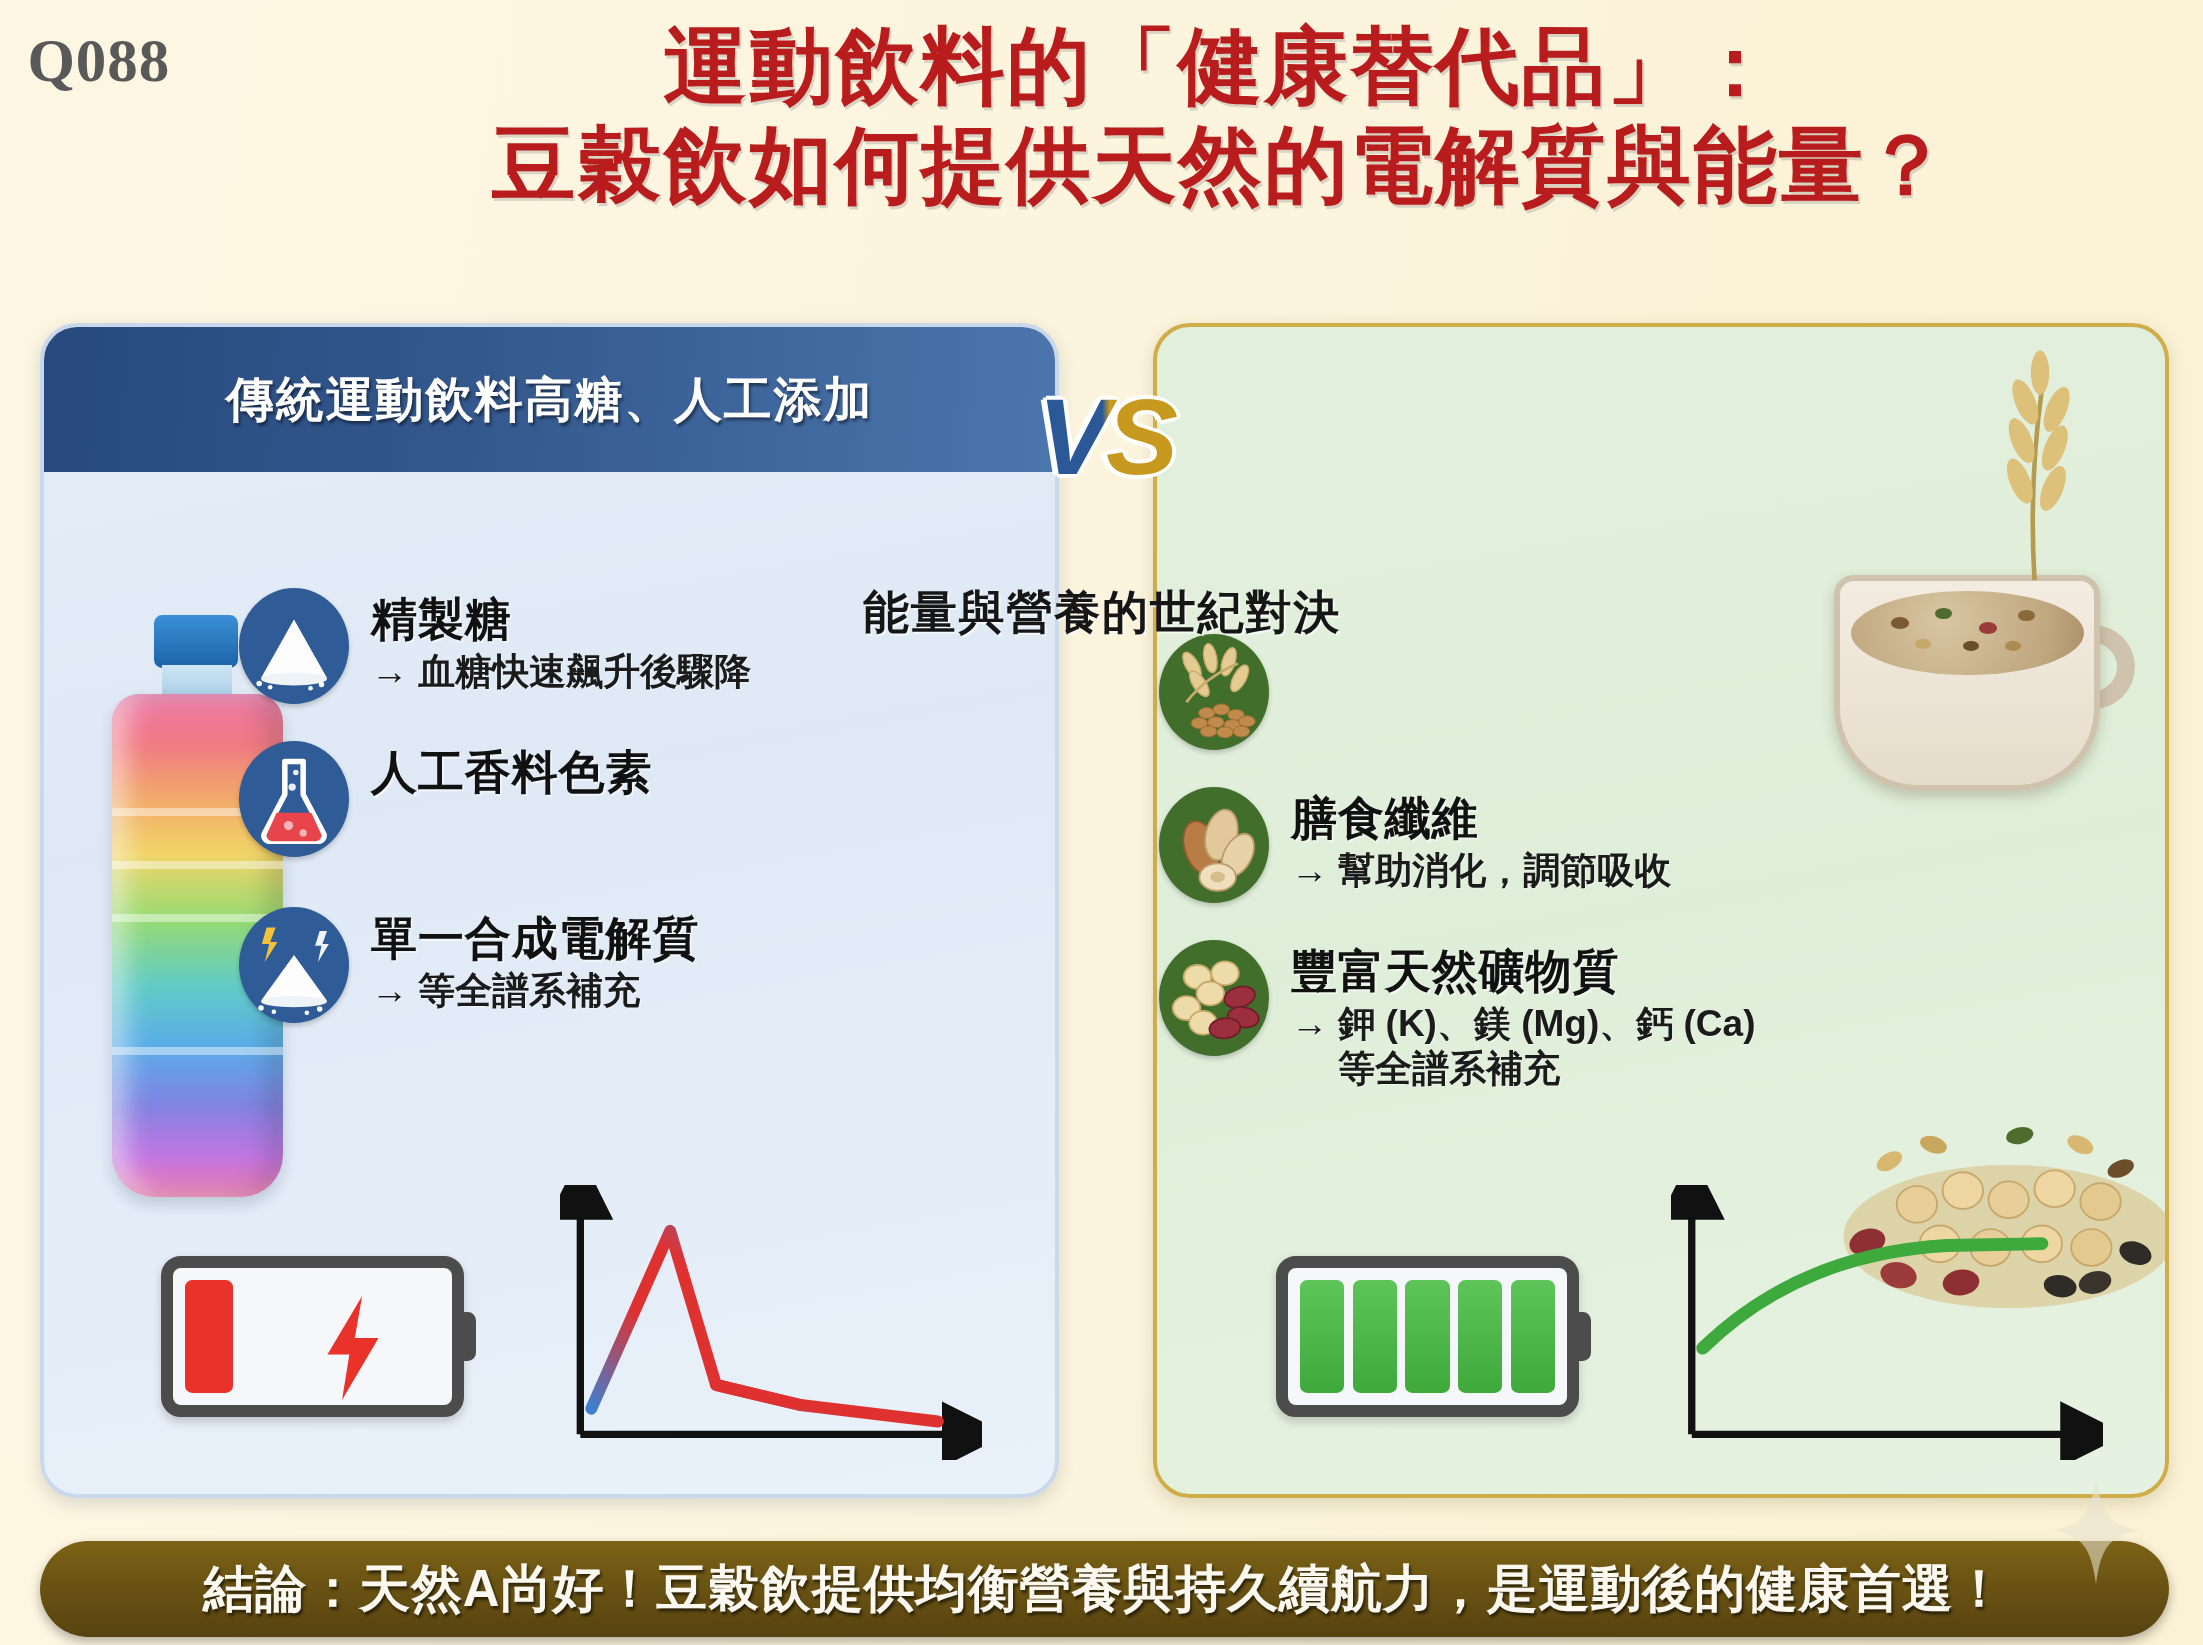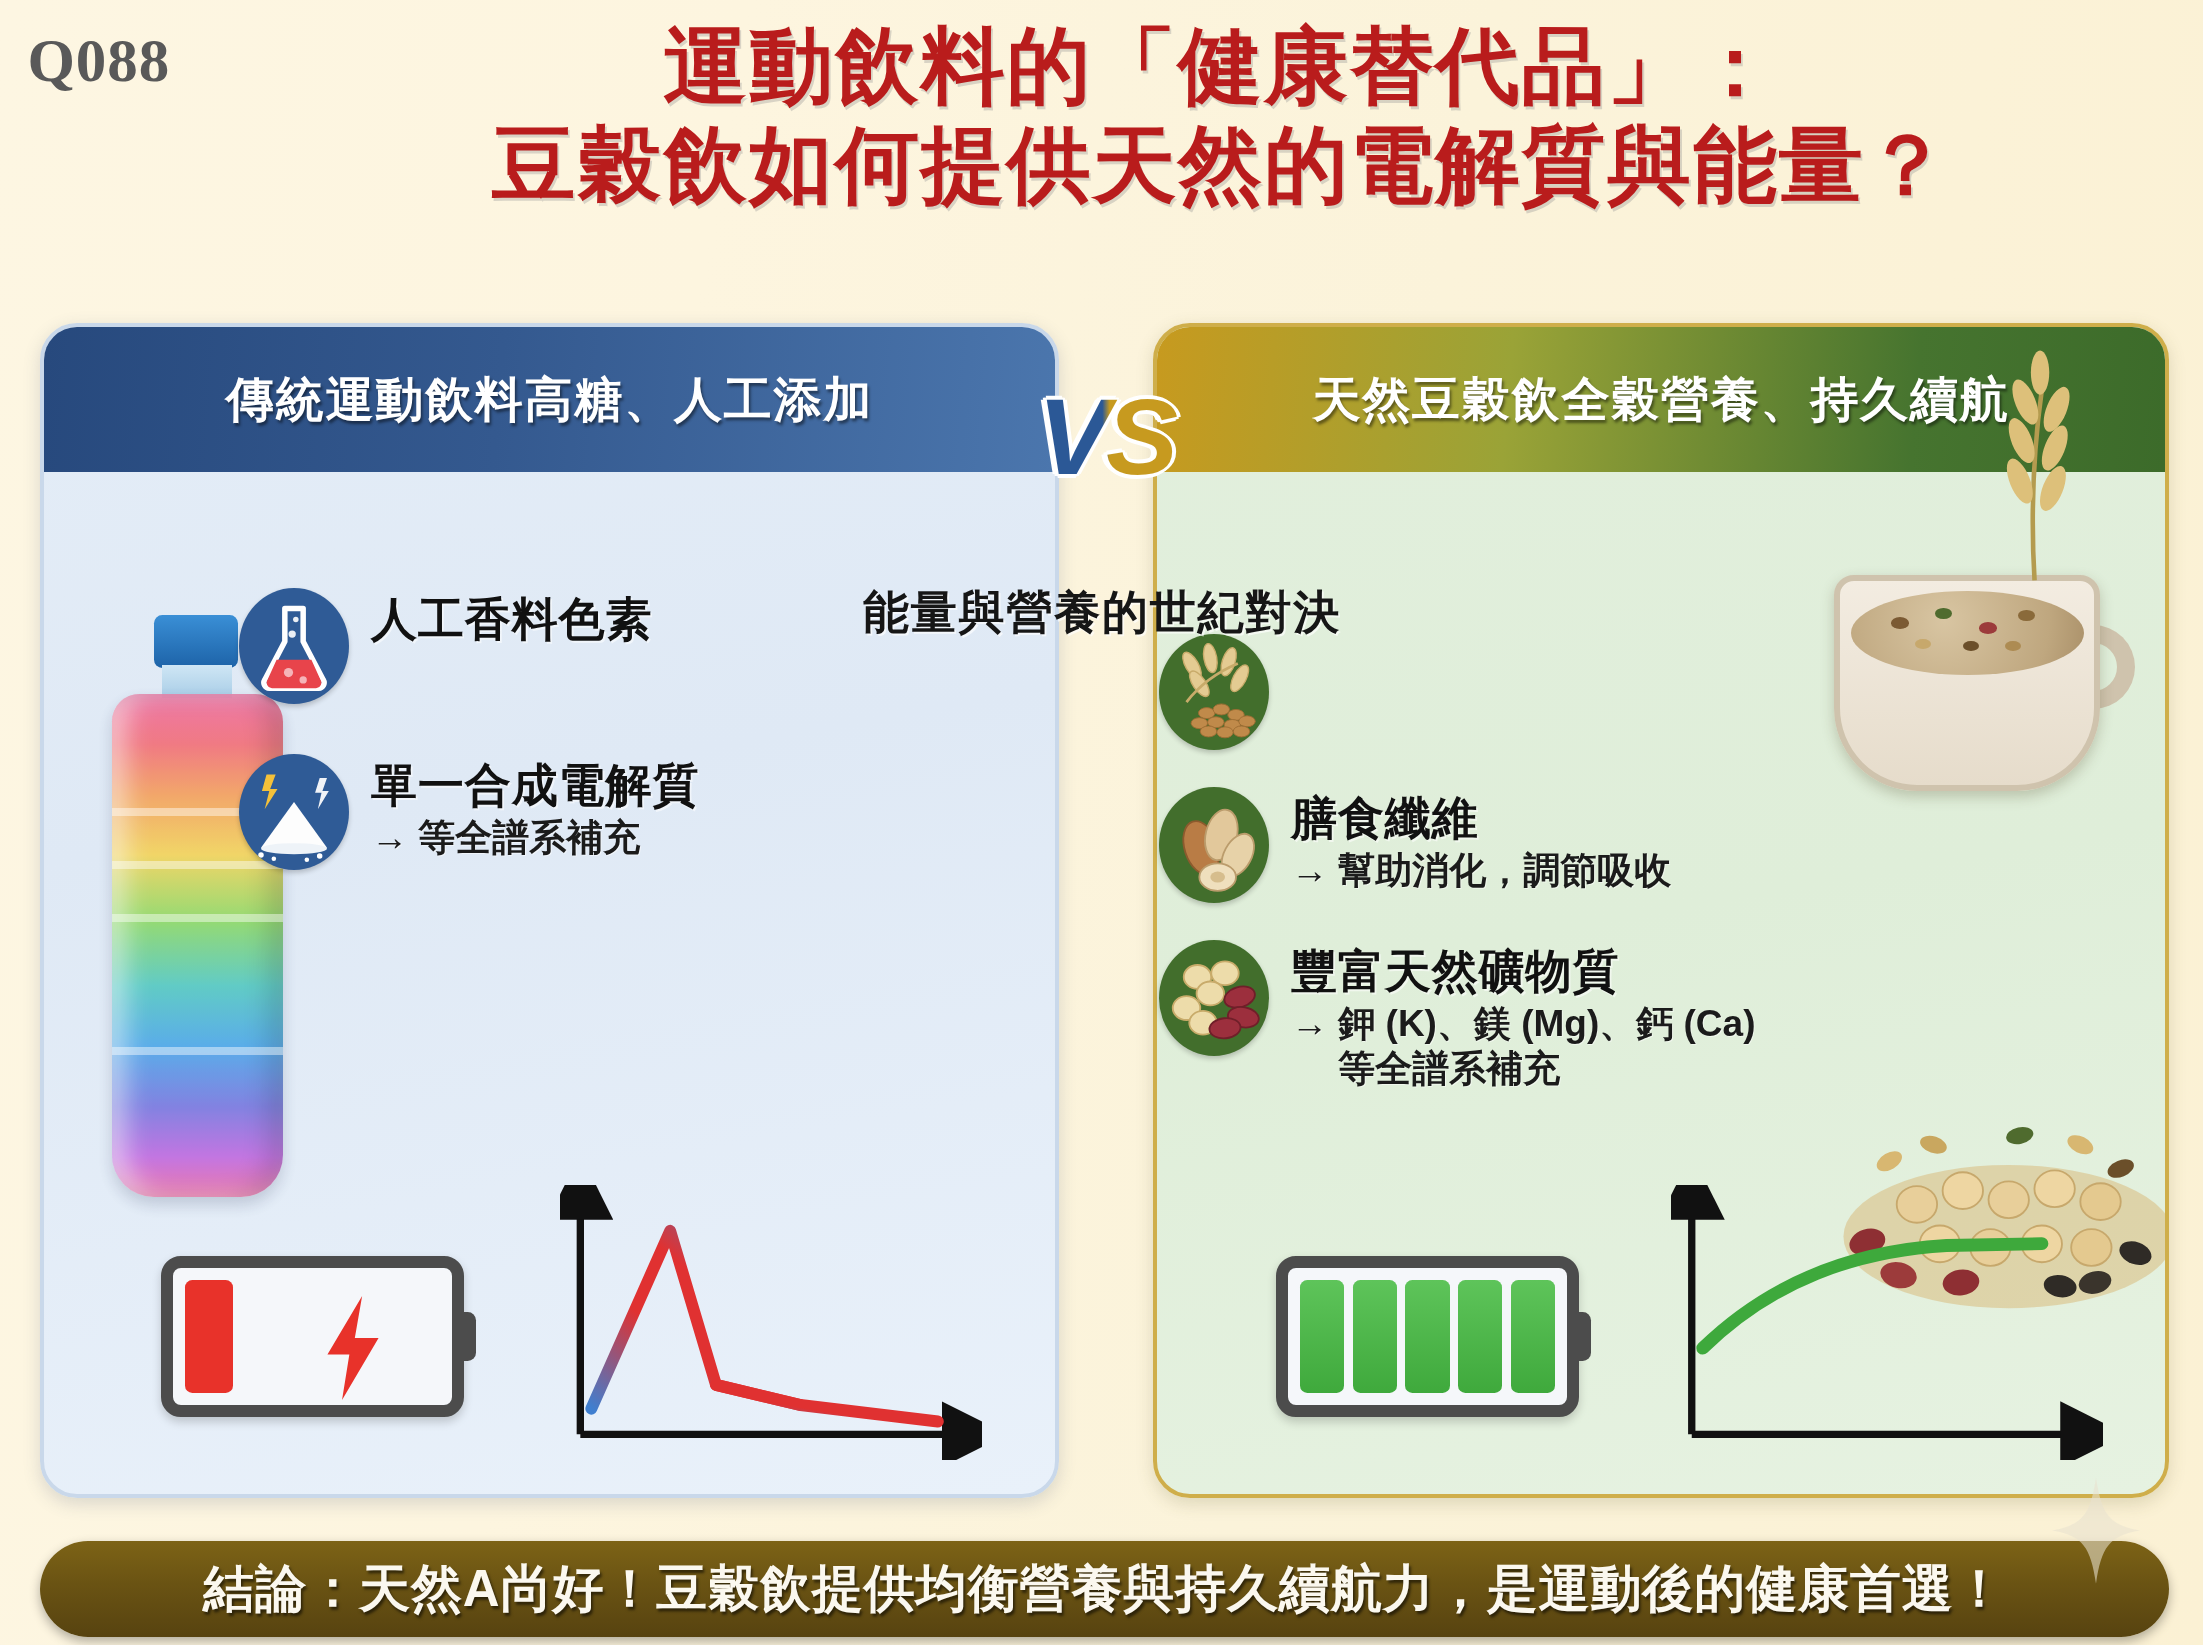--- a/index.html
+++ b/index.html
@@ -212,20 +212,36 @@
   <div class="neck"></div>
   <div class="body"></div>
   <div class="rib" style="top:193px"></div>
   <div class="rib" style="top:246px"></div>
   <div class="rib" style="top:299px"></div>
   <div class="rib" style="top:432px"></div>
 </div>
 
 <div class="bullets" id="bullets-left">
 
+  <div class="bullet">
+    <div class="icon">
+      <svg viewBox="0 0 120 126" width="110" height="116">
+        <path d="M60 34 L96 98 Q60 108 24 98 Z" fill="#fdfdfd"></path>
+        <ellipse cx="60" cy="99" rx="36" ry="7" fill="#eef3f8"></ellipse>
+        <circle cx="22" cy="104" r="3" fill="#fff"></circle>
+          <circle cx="34" cy="108" r="2.5" fill="#fff"></circle>
+        <circle cx="90" cy="105" r="3" fill="#fff"></circle>
+          <circle cx="78" cy="109" r="2.5" fill="#fff"></circle>
+      </svg>
+    </div>
+    <div class="txt">
+      <div class="btitle">精製糖</div>
+      <div class="bsub">→ 血糖快速飆升後驟降</div>
+    </div>
+  </div>
 
   <div class="bullet" style="margin-bottom:50px">
     <div class="icon">
       <svg viewBox="0 0 120 126" width="110" height="116">
         <path d="M50 22 h20 v36 l22 42 a6 6 0 0 1 -5 9 H33 a6 6 0 0 1 -5 -9 l22 -42 Z" fill="none" stroke="#ffffff" stroke-width="6" stroke-linejoin="round"></path>
         <path d="M41 78 l-10 22 a6 6 0 0 0 5 9 h48 a6 6 0 0 0 5 -9 l-10 -22 Z" fill="#e8444b"></path>
         <circle cx="54" cy="92" r="5" fill="#f7c8cb" opacity=".85"></circle>
         <circle cx="70" cy="100" r="4" fill="#f7c8cb" opacity=".85"></circle>
         <circle cx="58" cy="50" r="4" fill="#ffffff" opacity=".9"></circle>
         <circle cx="62" cy="34" r="3" fill="#ffffff" opacity=".9"></circle>
@@ -287,24 +303,20 @@
       </marker>
     </defs>
     <line x1="22" y1="272" x2="22" y2="22" stroke="#111" stroke-width="8" marker-end="url(#ah1)"></line>
     <line x1="22" y1="272" x2="432" y2="272" stroke="#111" stroke-width="8" marker-end="url(#ah1)"></line>
     <polyline points="34,244 120,50 170,218 262,240" fill="none" stroke="url(#gl)" stroke-width="13" stroke-linejoin="round" stroke-linecap="round"></polyline>
     <polyline points="170,218 262,240 412,258" fill="none" stroke="url(#gl)" stroke-width="13" stroke-linejoin="round" stroke-linecap="round"></polyline>
   </svg>
 </div>
 
 <div class="panel" id="panel-right">
-  <div class="panel-head" id="head-right">
-    <span>天然豆穀飲</span>
-    <span>全穀營養、持久續航</span>
-  </div>
 
   <div id="mug">
     <div class="handle"></div>
     <div class="cup"></div>
     <div class="porridge"></div>
     <div class="seed" style="left:66px;top:79px;width:18.4px;height:12px;background:#7b5a33;"></div>
     <div class="seed" style="left:110px;top:70px;width:16.5px;height:11px;background:#4f6b2e;"></div>
     <div class="seed" style="left:154px;top:84px;width:18.4px;height:12px;background:#9c3b3b;"></div>
     <div class="seed" style="left:193px;top:72px;width:16.5px;height:11px;background:#8a6a3a;"></div>
     <div class="seed" style="left:90px;top:101px;width:15.6px;height:10px;background:#c7a86c;"></div>

